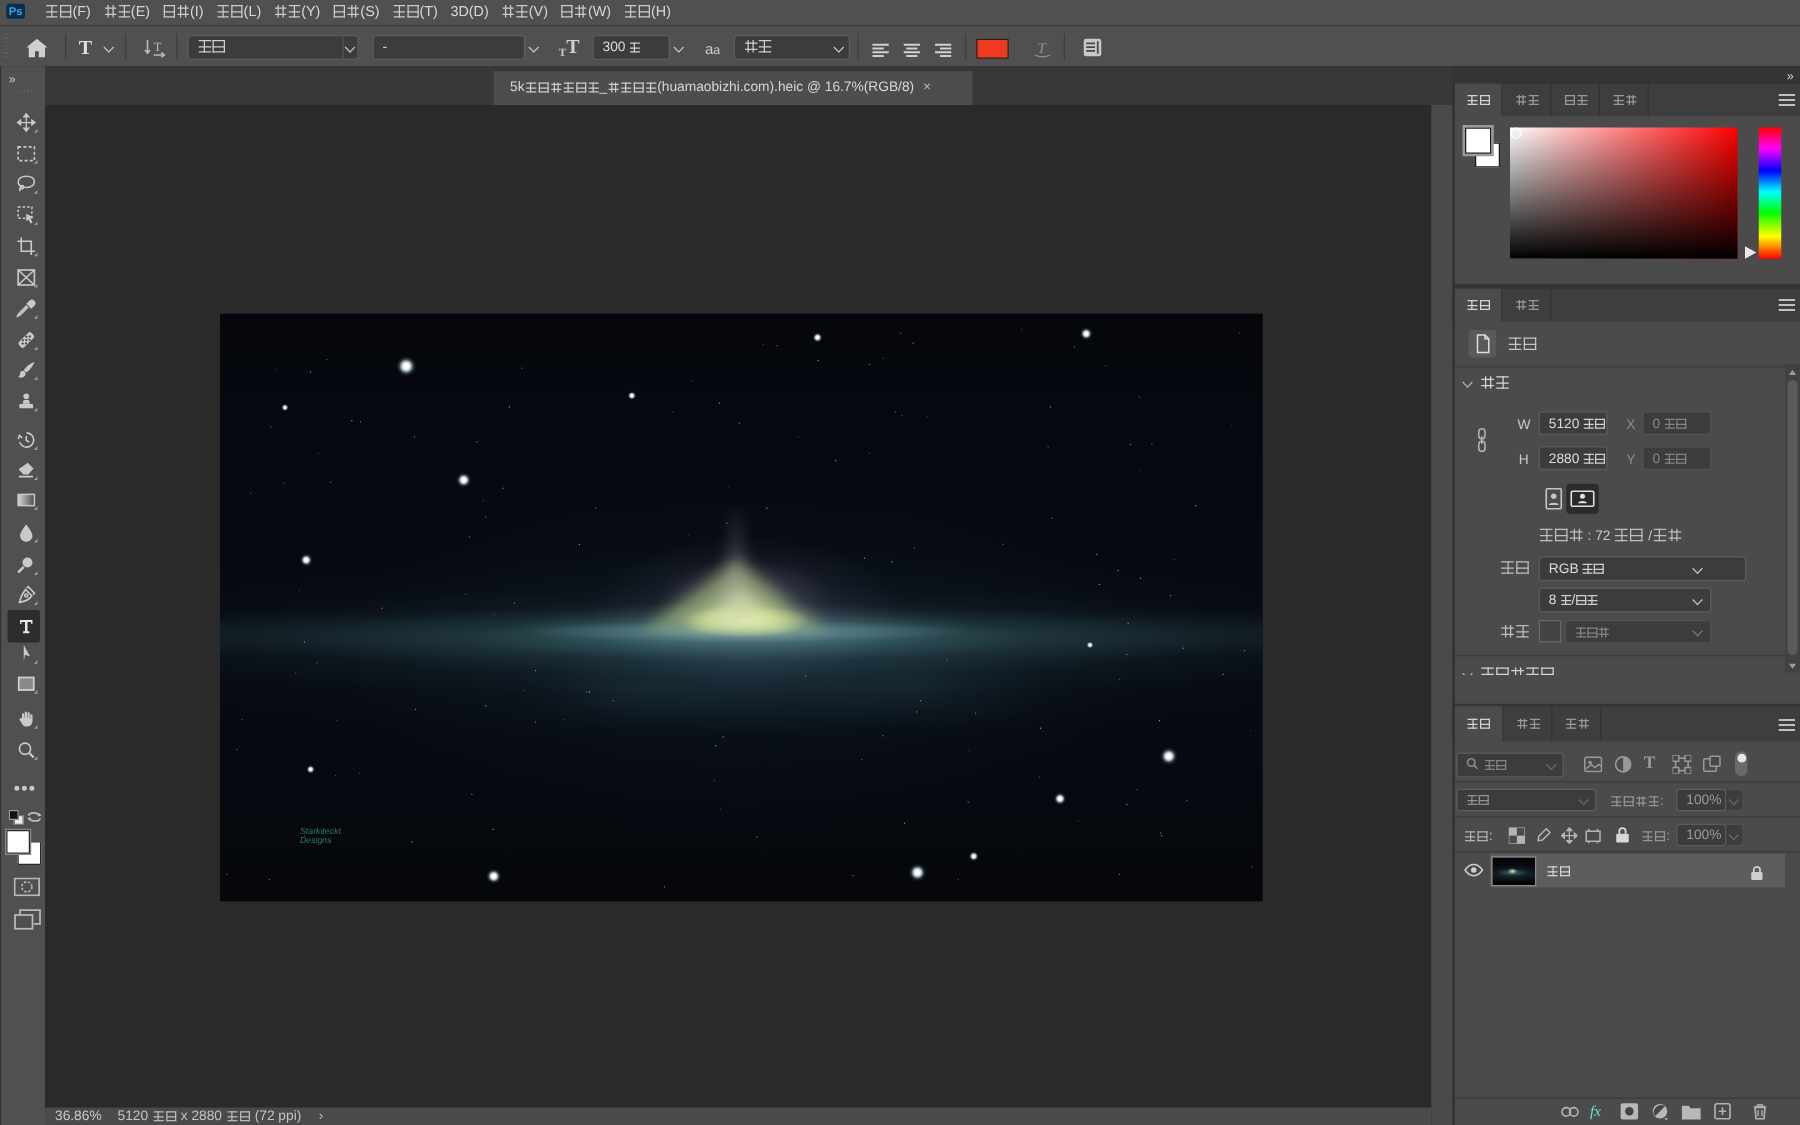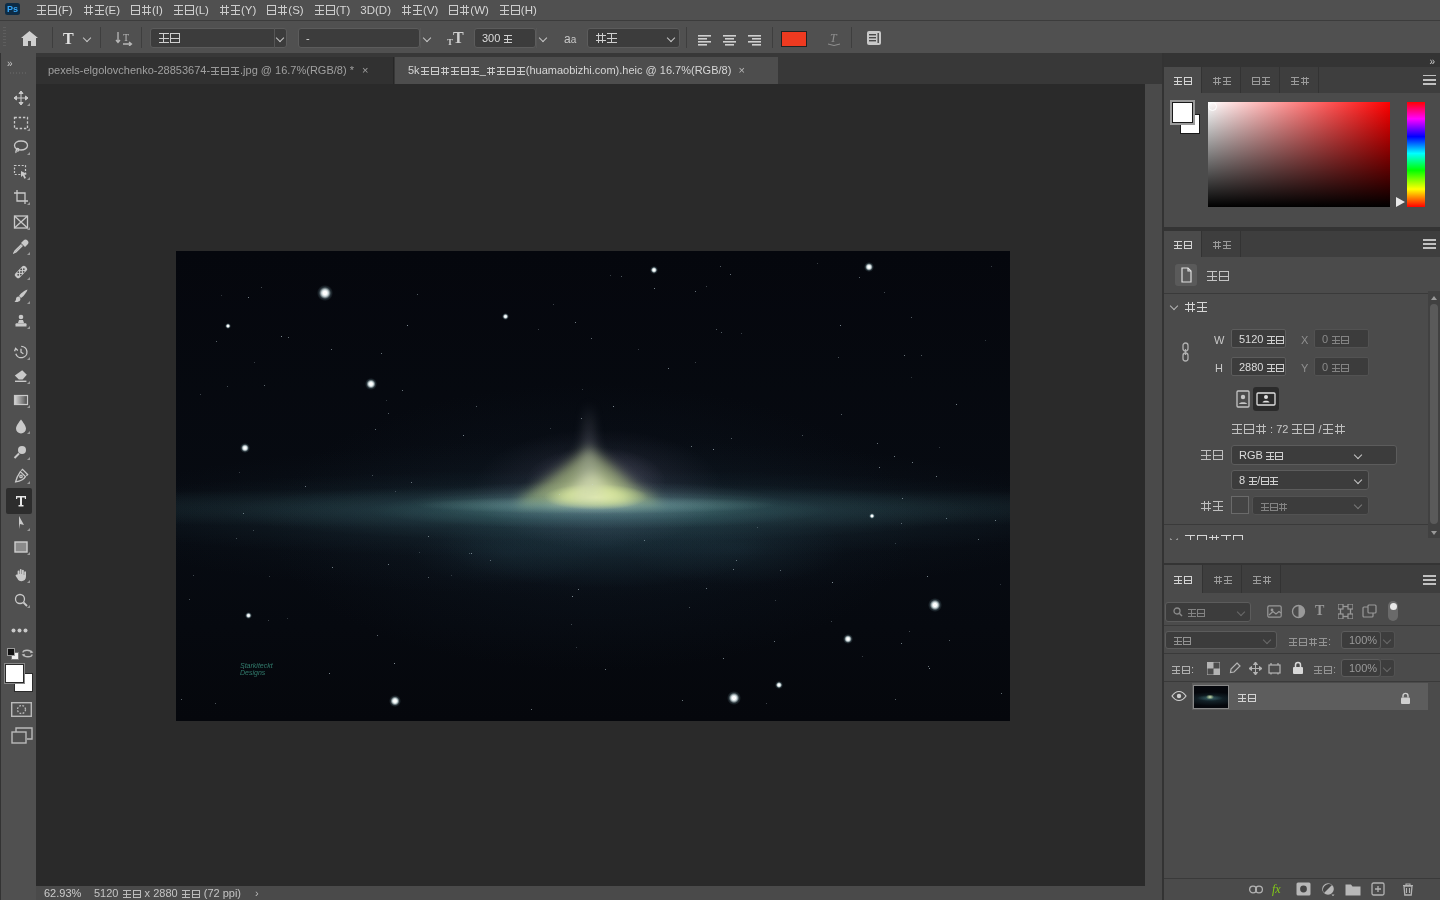--- a/index.html
+++ b/index.html
@@ -249,21 +249,20 @@
         <circle cx="10.5" cy="7.5" r="4" fill="none" stroke="#b9b9b9" stroke-width="1.3" stroke-dasharray="1.8 1.4"></circle>
       </svg>
       <svg class="abs" style="left:10px;top:674px" width="22" height="17" viewBox="0 0 22 17">
         <rect x="1" y="5" width="14" height="11" fill="none" stroke="#b9b9b9" stroke-width="1.4"></rect>
         <path d="M5 5V1h16v11h-5" fill="none" stroke="#b9b9b9" stroke-width="1.4"></path>
       </svg>
     </div>
 </div>
 
 <div class="abs" id="tabbar" style="left:36px;top:53px;width:1126px;height:31px;background:#383838">
-  <div class="abs" style="left:0;top:4px;width:358px;height:27px;background:#313131;border-right:1px solid #272727;color:#a0a0a0;font-size:11px;line-height:26px;padding-left:12px;white-space:nowrap;overflow:hidden">pexels-elgolovchenko-28853674-<i class="z s"></i><i class="z s b"></i><i class="z s"></i>.jpg @ 16.7%(RGB/8) * <span style="margin-left:5px">×</span></div>
   <div class="abs" style="left:359px;top:4px;width:383px;height:27px;background:#4d4d4d;color:#d6d6d6;font-size:11px;line-height:26px;padding-left:13px;white-space:nowrap;overflow:hidden">5k<i class="z s"></i><i class="z s b"></i><i class="z s c"></i><i class="z s"></i><i class="z s b"></i><i class="z s"></i>_<i class="z s c"></i><i class="z s"></i><i class="z s b"></i><i class="z s"></i>(huamaobizhi.com).heic @ 16.7%(RGB/8) <span style="margin-left:4px;color:#b8b8b8">×</span></div>
 </div>
 
 <div class="abs" id="canvas" style="left:36px;top:84px;width:1109px;height:802px;background:#2a2a2a"></div>
 
 <div class="abs" id="img" style="left:176px;top:251px;width:834px;height:470px;overflow:hidden;background:#05070c">
   <div class="abs" id="gal" style="left: 0px; top: 0px; width: 834px; height: 470px; background: radial-gradient(52px 13px at 420px 246px, rgba(240, 248, 185, 0.9), rgba(214, 233, 148, 0.55) 55%, rgba(150, 180, 115, 0) 100%), radial-gradient(70px 34px at 420px 230px, rgba(182, 172, 202, 0.3), rgba(150, 140, 180, 0) 100%), radial-gradient(125px 60px at 422px 238px, rgba(135, 130, 165, 0.22), rgba(120, 115, 150, 0) 100%), radial-gradient(185px 20px at 420px 250px, rgba(150, 185, 190, 0.22), rgba(110, 150, 160, 0) 100%), radial-gradient(180px 9px at 420px 254px, rgba(140, 200, 190, 0.42), rgba(70, 130, 130, 0) 100%), radial-gradient(230px 19px at 424px 259px, rgba(80, 140, 140, 0.42), rgba(60, 110, 115, 0) 100%), radial-gradient(380px 30px at 426px 261px, rgba(58, 100, 108, 0.36), rgba(50, 95, 100, 0) 100%), radial-gradient(560px 44px at 417px 263px, rgba(45, 82, 92, 0.28), rgba(40, 70, 85, 0) 100%), radial-gradient(800px 20px at 417px 257px, rgba(70, 120, 125, 0.24), rgba(60, 105, 112, 0) 100%), radial-gradient(520px 78px at 417px 267px, rgba(36, 62, 75, 0.2), rgba(35, 60, 72, 0) 100%), radial-gradient(165px 45px at 430px 292px, rgba(42, 80, 92, 0.3), rgba(40, 75, 88, 0) 100%), radial-gradient(110px 36px at 560px 298px, rgba(40, 75, 88, 0.22), rgba(40, 75, 88, 0) 100%), radial-gradient(95px 32px at 330px 302px, rgba(40, 75, 88, 0.18), rgba(40, 75, 88, 0) 100%), radial-gradient(360px 160px at 417px 276px, rgba(22, 38, 52, 0.32), rgba(20, 36, 48, 0) 90%), linear-gradient(rgb(5, 7, 13) 0%, rgb(7, 11, 18) 60%, rgb(5, 7, 12) 100%);"></div>
   <div class="abs" id="stars1" style="left: 0px; top: 0px; width: 834px; height: 470px;">
       <div class="abs" style="left:141px;top:34px;width:16px;height:16px;border-radius:50%;background:radial-gradient(circle, #ffffff 0 16%, rgba(228,244,246,.85) 30%, rgba(160,205,215,.2) 52%, rgba(140,190,200,0) 72%)"></div>
       <div class="abs" style="left:189px;top:127px;width:12px;height:12px;border-radius:50%;background:radial-gradient(circle, #ffffff 0 16%, rgba(228,244,246,.85) 30%, rgba(160,205,215,.2) 52%, rgba(140,190,200,0) 72%)"></div>
@@ -287,21 +286,21 @@
     </div>
   <div class="abs" id="stars2">
       <div class="abs" style="left: 0px; top: 0px; width: 1px; height: 1px; border-radius: 50%; box-shadow: rgba(210, 230, 238, 0.36) 590px 452px 0px 0px, rgba(210, 230, 238, 0.29) 809px 89px 0px 0px, rgba(210, 230, 238, 0.52) 719px 448px 0px 0px, rgba(210, 230, 238, 0.37) 655px 370px 0px 0px, rgba(210, 230, 238, 0.65) 557px 318px 0px 0px, rgba(210, 230, 238, 0.65) 802px 288px 0px 0px, rgba(210, 230, 238, 0.33) 641px 12px 0px 0px, rgba(210, 230, 238, 0.31) 406px 138px 0px 0px, rgba(210, 230, 238, 0.73) 402px 338px 0px 0px, rgba(210, 230, 238, 0.4) 51px 135px 0px 0px, rgba(210, 230, 238, 0.35) 519px 111px 0px 0px, rgba(210, 230, 238, 0.32) 686px 405px 0px 0px, rgba(210, 230, 238, 0.63) 515px 195px 0px 0px, rgba(210, 230, 238, 0.63) 112px 86px 0px 0px, rgba(210, 230, 238, 0.53) 212px 162px 0px 0px, rgba(210, 230, 238, 0.4) 733px 380px 0px 0px, rgba(210, 230, 238, 0.37) 395px 373px 0px 0px, rgba(210, 230, 238, 0.8) 231px 74px 0px 0px, rgba(210, 230, 238, 0.3) 374px 177px 0px 0px, rgba(210, 230, 238, 0.54) 604px 319px 0px 0px, rgba(210, 230, 238, 0.54) 683px 26px 0px 0px, rgba(210, 230, 238, 0.34) 219px 240px 0px 0px, rgba(210, 230, 238, 0.73) 664px 74px 0px 0px, rgba(210, 230, 238, 0.76) 753px 417px 0px 0px, rgba(210, 230, 238, 0.62) 235px 231px 0px 0px, rgba(210, 230, 238, 0.37) 67px 417px 0px 0px, rgba(210, 230, 238, 0.68) 725px 392px 0px 0px, rgba(210, 230, 238, 0.49) 241px 43px 0px 0px, rgba(210, 230, 238, 0.64) 205px 102px 0px 0px, rgba(210, 230, 238, 0.32) 815px 15px 0px 0px, rgba(210, 230, 238, 0.68) 726px 247px 0px 0px, rgba(210, 230, 238, 0.3) 400px 396px 0px 0px, rgba(210, 230, 238, 0.63) 67px 262px 0px 0px, rgba(210, 230, 238, 0.75) 287px 184px 0px 0px, rgba(210, 230, 238, 0.7) 736px 211px 0px 0px, rgba(210, 230, 238, 0.74) 478px 37px 0px 0px, rgba(210, 230, 238, 0.62) 355px 458px 0px 0px, rgba(210, 230, 238, 0.55) 40px 90px 0px 0px, rgba(210, 230, 238, 0.7) 295px 302px 0px 0px, rgba(210, 230, 238, 0.69) 399px 71px 0px 0px, rgba(210, 230, 238, 0.64) 129px 235px 0px 0px, rgba(210, 230, 238, 0.28) 111px 367px 0px 0px, rgba(210, 230, 238, 0.65) 252px 285px 0px 0px, rgba(210, 230, 238, 0.72) 780px 153px 0px 0px, rgba(210, 230, 238, 0.72) 547px 407px 0px 0px, rgba(210, 230, 238, 0.49) 555px 187px 0px 0px, rgba(210, 230, 238, 0.53) 665px 163px 0px 0px, rgba(210, 230, 238, 0.28) 45px 44px 0px 0px, rgba(210, 230, 238, 0.35) 377px 53px 0px 0px, rgba(210, 230, 238, 0.63) 554px 23px 0px 0px, rgba(210, 230, 238, 0.3) 416px 233px 0px 0px, rgba(210, 230, 238, 0.45) 662px 106px 0px 0px, rgba(210, 230, 238, 0.64) 429px 418px 0px 0px, rgba(210, 230, 238, 0.7) 212px 313px 0px 0px, rgba(210, 230, 238, 0.48) 745px 104px 0px 0px, rgba(210, 230, 238, 0.69) 760px 225px 0px 0px, rgba(210, 230, 238, 0.54) 5px 448px 0px 0px, rgba(210, 230, 238, 0.7) 492px 117px 0px 0px, rgba(210, 230, 238, 0.5) 544px 15px 0px 0px, rgba(210, 230, 238, 0.44) 626px 184px 0px 0px, rgba(210, 230, 238, 0.62) 405px 167px 0px 0px, rgba(210, 230, 238, 0.64) 701px 192px 0px 0px, rgba(210, 230, 238, 0.31) 243px 301px 0px 0px, rgba(210, 230, 238, 0.25) 824px 333px 0px 0px, rgba(210, 230, 238, 0.36) 362px 78px 0px 0px, rgba(210, 230, 238, 0.52) 252px 326px 0px 0px, rgba(210, 230, 238, 0.45) 13px 348px 0px 0px, rgba(210, 230, 238, 0.68) 156px 316px 0px 0px, rgba(210, 230, 238, 0.35) 24px 143px 0px 0px, rgba(210, 230, 238, 0.35) 565px 82px 0px 0px, rgba(210, 230, 238, 0.33) 434px 24px 0px 0px, rgba(210, 230, 238, 0.6) 825px 442px 0px 0px, rgba(210, 230, 238, 0.61) 155px 98px 0px 0px, rgba(210, 230, 238, 0.67) 819px 269px 0px 0px, rgba(210, 230, 238, 0.48) 445px 25px 0px 0px, rgba(210, 230, 238, 0.58) 468px 289px 0px 0px, rgba(210, 230, 238, 0.62) 519px 40px 0px 0px, rgba(210, 230, 238, 0.4) 196px 224px 0px 0px, rgba(210, 230, 238, 0.3) 719px 292px 0px 0px, rgba(210, 230, 238, 0.59) 201px 384px 0px 0px, rgba(210, 230, 238, 0.42) 513px 356px 0px 0px, rgba(210, 230, 238, 0.64) 530px 337px 0px 0px, rgba(210, 230, 238, 0.32) 63px 221px 0px 0px, rgba(210, 230, 238, 0.64) 598px 390px 0px 0px, rgba(210, 230, 238, 0.58) 199px 178px 0px 0px, rgba(210, 230, 238, 0.3) 763px 196px 0px 0px, rgba(210, 230, 238, 0.52) 773px 389px 0px 0px, rgba(210, 230, 238, 0.73) 72px 46px 0px 0px, rgba(210, 230, 238, 0.58) 88px 134px 0px 0px, rgba(210, 230, 238, 0.48) 540px 78px 0px 0px, rgba(210, 230, 238, 0.31) 93px 325px 0px 0px, rgba(210, 230, 238, 0.28) 735px 126px 0px 0px, rgba(210, 230, 238, 0.46) 39px 452px 0px 0px, rgba(210, 230, 238, 0.64) 752px 415px 0px 0px, rgba(210, 230, 238, 0.76) 437px 155px 0px 0px, rgba(210, 230, 238, 0.4) 708px 41px 0px 0px, rgba(210, 230, 238, 0.79) 656px 331px 0px 0px, rgba(210, 230, 238, 0.79) 218px 412px 0px 0px, rgba(210, 230, 238, 0.74) 153px 422px 0px 0px, rgba(210, 230, 238, 0.53) 314px 309px 0px 0px, rgba(210, 230, 238, 0.5) 300px 155px 0px 0px, rgba(210, 230, 238, 0.39) 60px 287px 0px 0px, rgba(210, 230, 238, 0.78) 537px 198px 0px 0px, rgba(210, 230, 238, 0.65) 728px 104px 0px 0px, rgba(210, 230, 238, 0.72) 751px 325px 0px 0px, rgba(210, 230, 238, 0.54) 725px 272px 0px 0px, rgba(210, 230, 238, 0.29) 210px 149px 0px 0px, rgba(210, 230, 238, 0.77) 105px 85px 0px 0px, rgba(210, 230, 238, 0.38) 530px 35px 0px 0px, rgba(210, 230, 238, 0.71) 703px 216px 0px 0px, rgba(210, 230, 238, 0.35) 77px 279px 0px 0px, rgba(210, 230, 238, 0.31) 599px 349px 0px 0px, rgba(210, 230, 238, 0.61) 770px 267px 0px 0px, rgba(210, 230, 238, 0.36) 92px 369px 0px 0px, rgba(210, 230, 238, 0.38) 17px 324px 0px 0px, rgba(210, 230, 238, 0.38) 383px 243px 0px 0px, rgba(210, 230, 238, 0.34) 462px 98px 0px 0px, rgba(210, 230, 238, 0.59) 415px 87px 0px 0px, rgba(210, 230, 238, 0.34) 581px 276px 0px 0px, rgba(210, 230, 238, 0.4) 85px 36px 0px 0px, rgba(210, 230, 238, 0.69) 718px 205px 0px 0px, rgba(210, 230, 238, 0.32) 78px 111px 0px 0px, rgba(210, 230, 238, 0.76) 396px 345px 0px 0px, rgba(210, 230, 238, 0.37) 293px 302px 0px 0px, rgba(210, 230, 238, 0.6) 560px 309px 0px 0px, rgba(210, 230, 238, 0.65) 506px 449px 0px 0px, rgba(210, 230, 238, 0.51) 545px 81px 0px 0px, rgba(210, 230, 238, 0.27) 275px 324px 0px 0px, rgba(210, 230, 238, 0.64) 226px 139px 0px 0px, rgba(210, 230, 238, 0.51) 735px 66px 0px 0px;"></div>
       <div class="abs" style="left: 64px; top: 411px; color: rgba(60, 150, 130, 0.8); font-size: 7px; font-style: italic;">Starkiteckt<br>Designs</div>
     </div>
 </div>
 
 <div class="abs" style="left:1145px;top:84px;width:17px;height:816px;background:#4a4a4a"></div>
 
 <div class="abs" style="left:36px;top:886px;width:1109px;height:14px;background:#4a4a4a;color:#cccccc;font-size:11px">
-  <span class="abs" style="left:8px;top:1px">62.93%</span>
+  <span class="abs" style="left:8px;top:1px">36.86%</span>
   <span class="abs" style="left:58px;top:1px;color:#c4c4c4">5120 <i class="z s"></i><i class="z s b"></i> x 2880 <i class="z s"></i><i class="z s b"></i> (72 ppi)</span>
   <span class="abs" style="left:219px;top:1px;color:#bbb">›</span>
 </div>
 
 <div class="abs" id="dock" style="left:1162px;top:53px;width:278px;height:847px;background:#343434">
     <div class="abs" style="left:0;top:0;width:2px;height:847px;background:#333;z-index:5"></div>
 
   <div class="abs" style="right:5px;top:3px;color:#cfcfcf;font-size:10px">»</div>
 
   <div class="ptabs" style="top:14px;height:26px">
@@ -486,21 +485,21 @@
         <rect x="1" y="5.5" width="9" height="6.5" rx="1" fill="#cfcfcf"></rect>
         <path d="M3 5.5V3.7a2.5 2.3 0 015 0v1.8" fill="none" stroke="#cfcfcf" stroke-width="1.4"></path>
       </svg>
 
     <div class="abs" style="left:0;bottom:21px;width:100%;height:1px;background:#3a3a3a"></div>
     <div class="abs" id="lbbar" style="left:0;bottom:0;width:100%;height:21px">
         <svg class="abs" style="left:86px;top:4px" width="16" height="13" viewBox="0 0 16 13">
           <circle cx="5" cy="6.5" r="3.4" fill="none" stroke="#b2b2b2" stroke-width="1.3"></circle>
           <circle cx="11" cy="6.5" r="3.4" fill="none" stroke="#b2b2b2" stroke-width="1.3"></circle>
         </svg>
-        <div class="abs" style="left:110px;top:3px;color:#84cc16;font-size:12px;font-style:italic;font-family:'Liberation Serif',serif">fx</div>
+        <div class="abs" style="left:110px;top:3px;color:#5eead4;font-size:12px;font-style:italic;font-family:'Liberation Serif',serif">fx</div>
         <svg class="abs" style="left:134px;top:3px" width="15" height="14" viewBox="0 0 15 14">
           <rect x="0.5" y="0.5" width="14" height="13" rx="1.5" fill="#b8b8b8"></rect>
           <circle cx="7.5" cy="7" r="3.4" fill="#454545"></circle>
         </svg>
         <svg class="abs" style="left:159px;top:3px" width="14" height="14" viewBox="0 0 14 14">
           <circle cx="7" cy="7" r="5.8" fill="#b8b8b8"></circle>
           <path d="M3 11A5.8 5.8 0 0111 3z" fill="#454545"></path>
           <path d="M10.5 12.5h3l-1.5 1.8z" fill="#b8b8b8"></path>
         </svg>
         <svg class="abs" style="left:183px;top:4px" width="16" height="13" viewBox="0 0 16 13">

